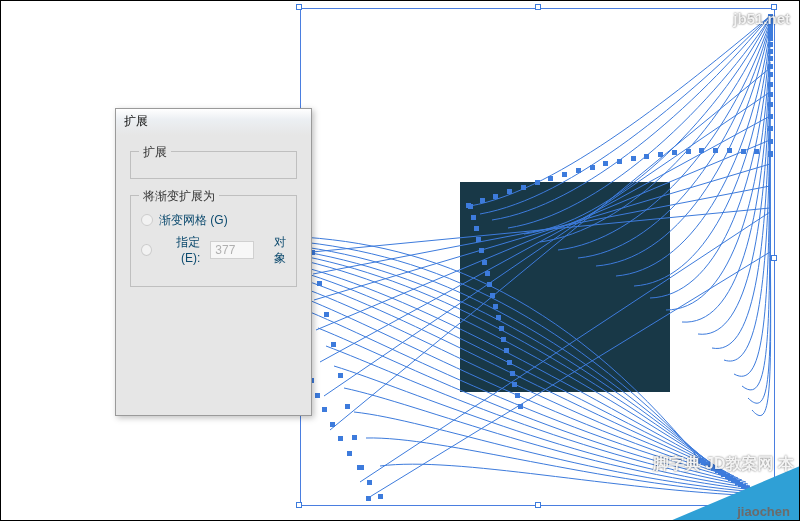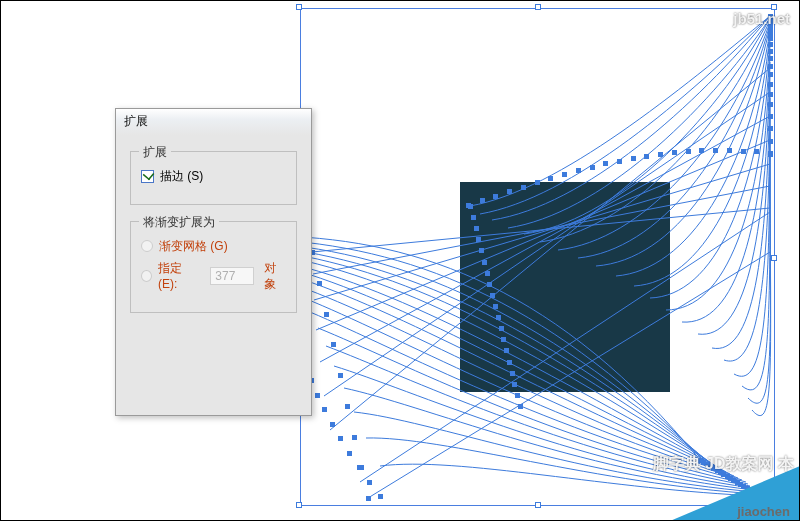--- a/index.html
+++ b/index.html
@@ -129,21 +129,21 @@
     transform: rotate(40deg) scale(0.75);
   }
   .radio {
     width: 12px; height: 12px;
     border: 1px solid #c6c6c6;
     border-radius: 50%;
     box-sizing: border-box;
     background: #f5f5f5;
   }
   .radio.disabled { opacity: 0.8; }
-  .disabled-text { color: #c2410c; }
+  .disabled-text { color: #0c4a6e; text-align: right; }
   .num-input {
     display: inline-block;
     min-width: 34px;
     height: 16px;
     line-height: 16px;
     border: 1px solid #d0d0d0;
     background: #f7f7f7;
     color: #b0b0b0;
     padding: 0 4px;
     text-align: left;
@@ -391,24 +391,20 @@
     <div class="anchor" style="left: 754.273px; top: 149.429px;"></div>
     <div class="anchor" style="left: 768px; top: 150.692px;"></div>
   </div>
 
 <div class="dialog">
   <div class="titlebar">扩展</div>
 
   <div class="group">
     <div class="group-title">扩展</div>
 
-    <div class="check-row">
-      <span class="chk checked"></span>
-      <span>描边 (S)</span>
-    </div>
   </div>
 
   <div class="group">
     <div class="group-title">将渐变扩展为</div>
 
     <div class="radio-row">
       <span class="radio disabled"></span>
       <span class="disabled-text">渐变网格 (G)</span>
     </div>
     <div class="radio-row">

